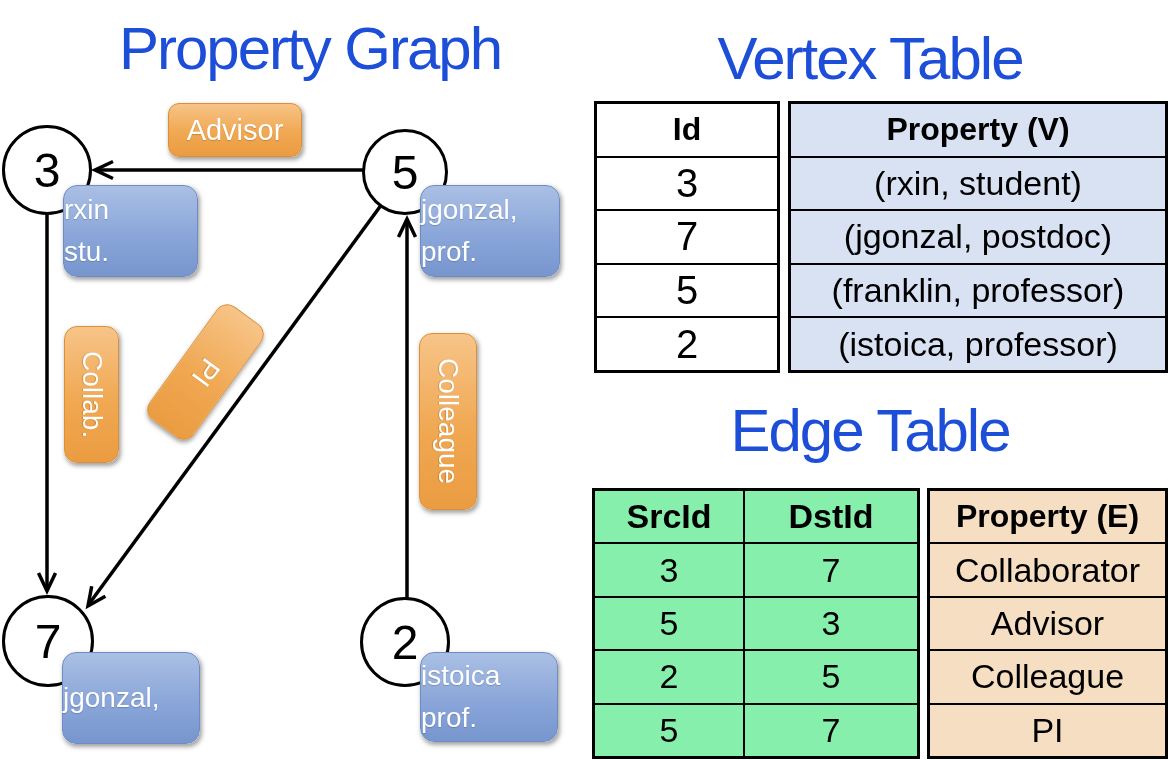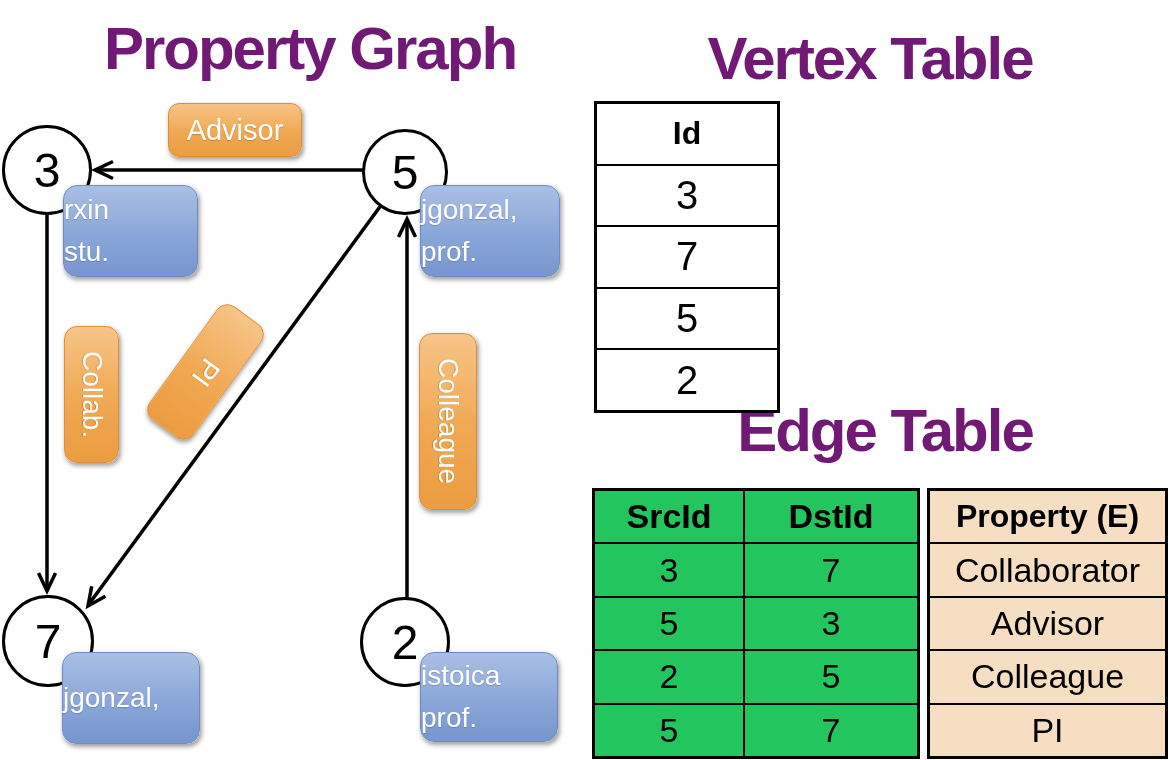--- a/index.html
+++ b/index.html
@@ -2,26 +2,26 @@
 <html style="--vertex-node-fill: #8BA7D9; --vertex-node-border: #6D8CC3; --edge-label-fill: #F0A852; --edge-label-border: #DC8F35; --vertex-table-fill: #D9E2F3; --edge-table-fill: #F6DEC2;"><head>
 <meta charset="utf-8">
 <style>
   * { margin:0; padding:0; box-sizing:border-box; }
   html,body { background:#fff; }
   #canvas {
     position:relative; width:1170px; height:760px; overflow:hidden;
     font-family:"Liberation Sans","DejaVu Sans",sans-serif; color:#000; background:#fff;
   }
   .title {
-    position:absolute; text-align:center; font-size:60px; font-weight:700;
-    letter-spacing:-2px; color:#701a75; line-height:1.1; white-space:nowrap;
+    position:absolute; text-align:center; font-size:60px; font-weight:400;
+    letter-spacing:-2px; color:#1d4ed8; line-height:1.1; white-space:nowrap;
   }
   #graph-title  { left:60px;  top:16px;  width:500px; }
   #vt-title     { left:660px; top:26px;  width:420px; }
-  #et-title     { left:675px; top:398px; width:420px; }
+  #et-title     { left:660px; top:398px; width:420px; }
 
   
   #edges { position:absolute; left:0; top:0; z-index:1; }
   #edges path { stroke:#000; stroke-width:3.5px; fill:none; }
   #edges path.head { stroke-linejoin:miter; }
 
   
   .vcircle {
     position:absolute; z-index:2; background:#fff; border:3.5px solid #000;
     border-radius:50%; display:flex; align-items:center; justify-content:center;
@@ -68,26 +68,26 @@
     display:flex; flex-direction:column;
   }
   .tcol .cell {
     flex:1; display:flex; align-items:center; justify-content:center;
     font-size:34px; white-space:nowrap;
   }
   .tcol .cell + .cell { border-top:2.5px solid #000; }
   .cell.hdr { font-weight:bold; font-size:32px; }
   .cell.num { font-size:40px; }
 
-  #vt-id   { left:594px; top:101px; width:186px; height:312px; }
+  #vt-id   { left:594px; top:101px; width:186px; height:272px; }
   #vt-prop { left:788px; top:101px; width:380px; height:272px;
              background:var(--vertex-table-fill,#D9E2F3); }
 
   #et-ids  { left:592px; top:488px; width:328px; height:271px;
-             position:absolute; border:3px solid #000; background:#22c55e;
+             position:absolute; border:3px solid #000; background:#86efac;
              display:grid; grid-template-columns:148px 1fr; }
   #et-ids .cell {
     display:flex; align-items:center; justify-content:center;
     font-size:34px; white-space:nowrap;
   }
   #et-ids .cell:nth-child(even) { border-left:2.5px solid #000; }
   #et-ids .cell:nth-child(n+3)  { border-top:2.5px solid #000; }
 
   #et-prop { left:927px; top:488px; width:241px; height:271px;
              background:var(--edge-table-fill,#F6DEC2);justify-content:flex-end; }
@@ -154,20 +154,27 @@
   <div class="ebox vert" id="label-colleague">Colleague</div>
   <div class="ebox vert" id="label-pi">PI</div>
 
   <div class="tcol" id="vt-id">
     <div class="cell hdr">Id</div>
     <div class="cell num">3</div>
     <div class="cell num">7</div>
     <div class="cell num">5</div>
     <div class="cell num">2</div>
   </div>
+  <div class="tcol" id="vt-prop">
+    <div class="cell hdr">Property (V)</div>
+    <div class="cell">(rxin, student)</div>
+    <div class="cell">(jgonzal, postdoc)</div>
+    <div class="cell">(franklin, professor)</div>
+    <div class="cell">(istoica, professor)</div>
+  </div>
 
   <div id="et-ids">
     <div class="cell hdr">SrcId</div>
     <div class="cell hdr">DstId</div>
     <div class="cell num">3</div>
     <div class="cell num">7</div>
     <div class="cell num">5</div>
     <div class="cell num">3</div>
     <div class="cell num">2</div>
     <div class="cell num">5</div>

